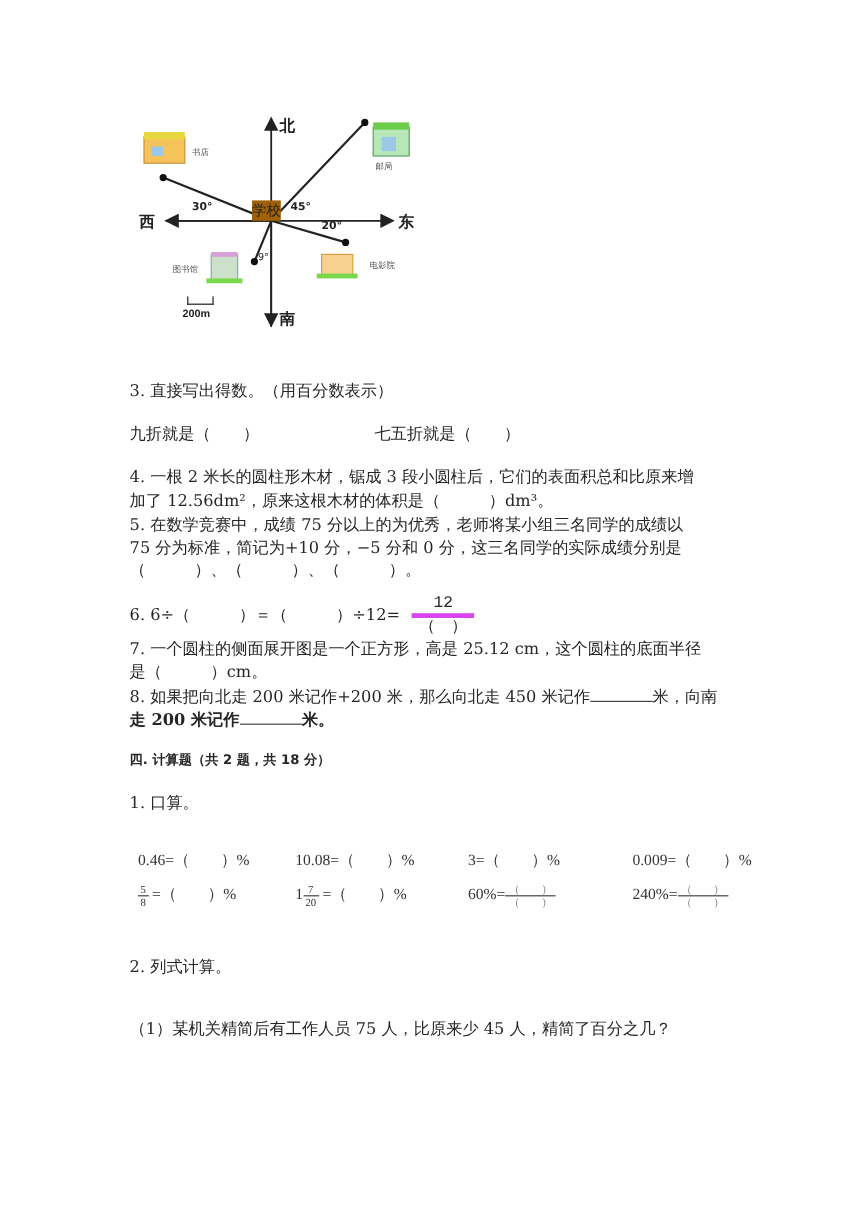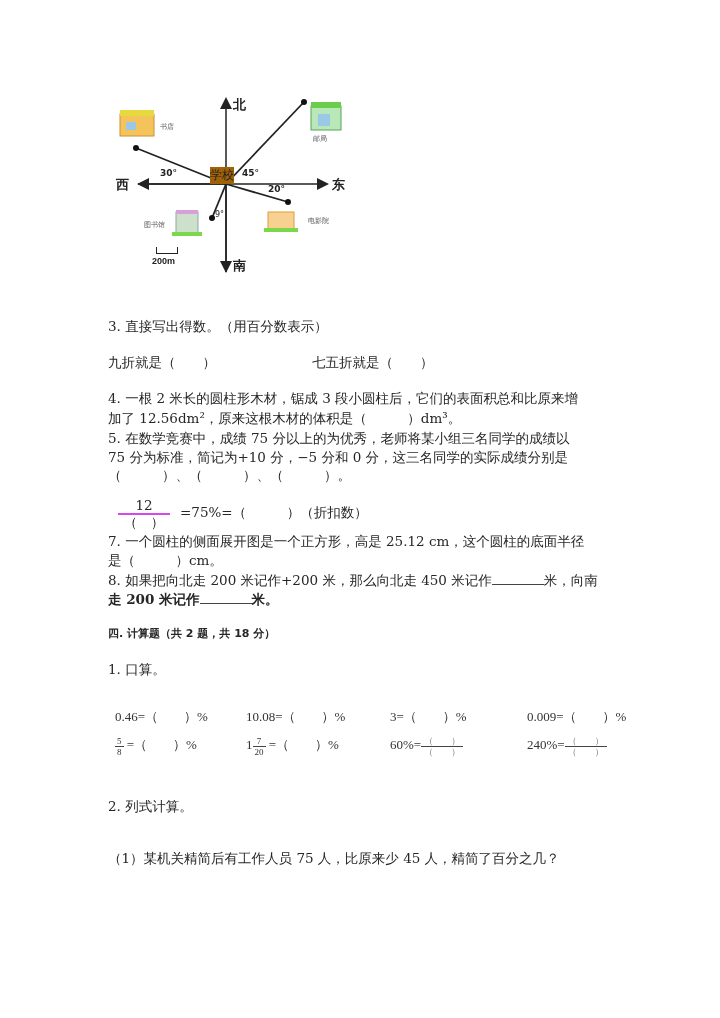--- a/index.html
+++ b/index.html
@@ -10,21 +10,21 @@
     }
     .map { position: absolute; left: 108px; top: 92px; width: 250px; height: 185px; }
     .txt { position: absolute; left: 108px; font-size: 13.5px; line-height: 20px; white-space: nowrap; color: #262626; }
     .u { display: inline-block; border-bottom: 1px solid #444; width: 52px; height: 14px; vertical-align: baseline; }
     .heading { font-family: "DejaVu Sans", "Liberation Sans", sans-serif; font-weight: bold; font-size: 11px; }
     .calc { position: absolute; font-family: Liberation Serif, serif; font-size: 13px; color: #333; white-space: nowrap; }
     .frac { display: inline-block; vertical-align: middle; text-align: center; font-size: 9px; line-height: 10px; }
     .frac .num { display: block; border-bottom: 1px solid #444; padding: 0 2px; }
     .frac .den { display: block; padding: 0 2px; }
     .bigfrac { display: inline-block; vertical-align: middle; text-align: center; width: 52px; margin: 0 10px; }
-    .bigfrac .num { display: block; border-bottom: 2px solid #d946ef; line-height: 15px; }
+    .bigfrac .num { display: block; border-bottom: 4px solid #d946ef; line-height: 15px; font-family: Liberation Mono, monospace; }
     .bigfrac .den { display: block; line-height: 15px; }
     .pfrac { display: inline-block; vertical-align: middle; text-align: center; font-size: 9px; line-height: 10px; width: 42px; color: #777; }
     .pfrac .num { display: block; border-bottom: 1px solid #444; }
   </style>
 </head>
 <body>
 
 <div class="map">
   <svg width="250" height="185" viewBox="0 0 250 185">
     <defs>
@@ -89,21 +89,21 @@
 <div class="txt" style="top:352px;left:312px;">七五折就是（　　）</div>
 
 <div class="txt" style="top:388px;">4. 一根 2 米长的圆柱形木材，锯成 3 段小圆柱后，它们的表面积总和比原来增</div>
 <div class="txt" style="top:408px;">加了 12.56dm²，原来这根木材的体积是（　　　）dm³。</div>
 
 <div class="txt" style="top:428px;">5. 在数学竞赛中，成绩 75 分以上的为优秀，老师将某小组三名同学的成绩以</div>
 <div class="txt" style="top:447px;">75 分为标准，简记为+10 分，−5 分和 0 分，这三名同学的实际成绩分别是</div>
 <div class="txt" style="top:465px;">（　　　）、（　　　）、（　　　）。</div>
 
 <div class="txt" style="top:496px;line-height:32px;">
-  <span class="bigfrac"><span class="num">12</span><span class="den">（　）</span></span><span>=75%=（　　　）（折扣数）</span>
+  <span>6. 6÷（　　　）＝（　　　）÷12=</span><span class="bigfrac"><span class="num">12</span><span class="den">（　）</span></span>
 </div>
 
 <div class="txt" style="top:531px;">7. 一个圆柱的侧面展开图是一个正方形，高是 25.12 cm，这个圆柱的底面半径</div>
 <div class="txt" style="top:550px;">是（　　　）cm。</div>
 
 <div class="txt" style="top:570px;">
   <span>8. 如果把向北走 200 米记作+200 米，那么向北走 450 米记作</span><span class="u"></span><span>米，向南</span>
 </div>
 <div class="txt" style="top:589px;font-weight:bold;">
   <span>走 200 米记作</span><span class="u"></span><span>米。</span>

